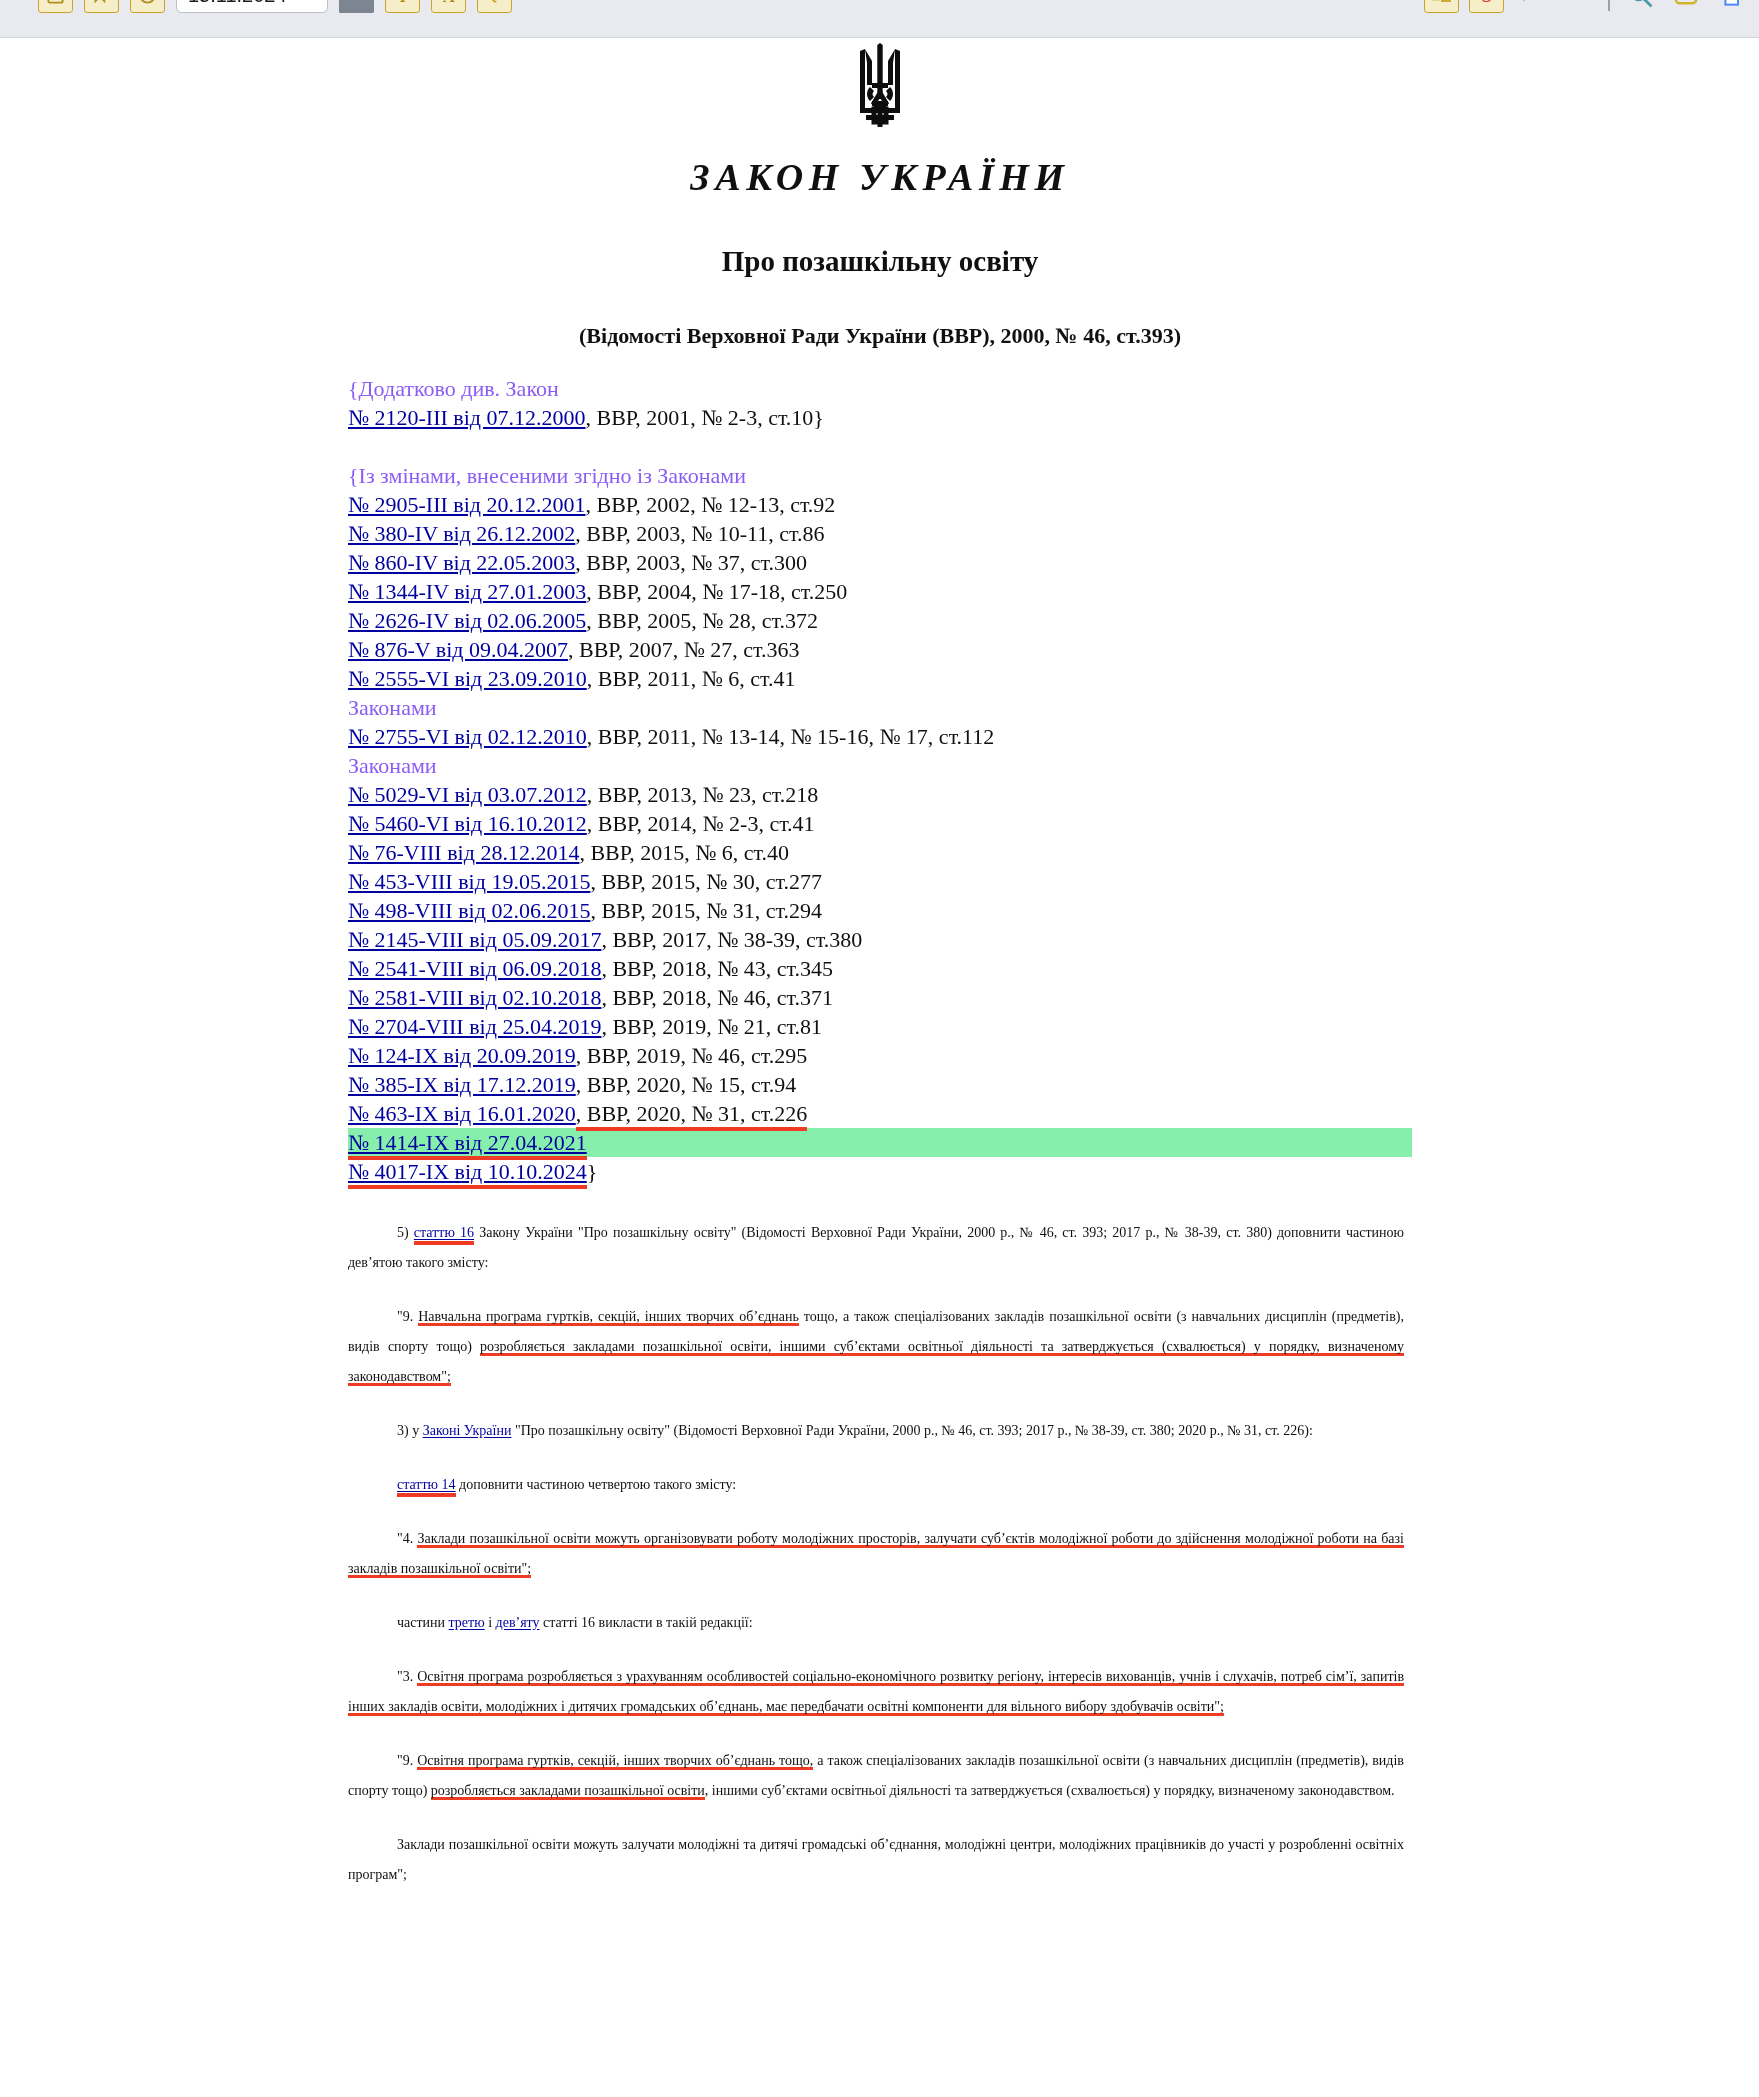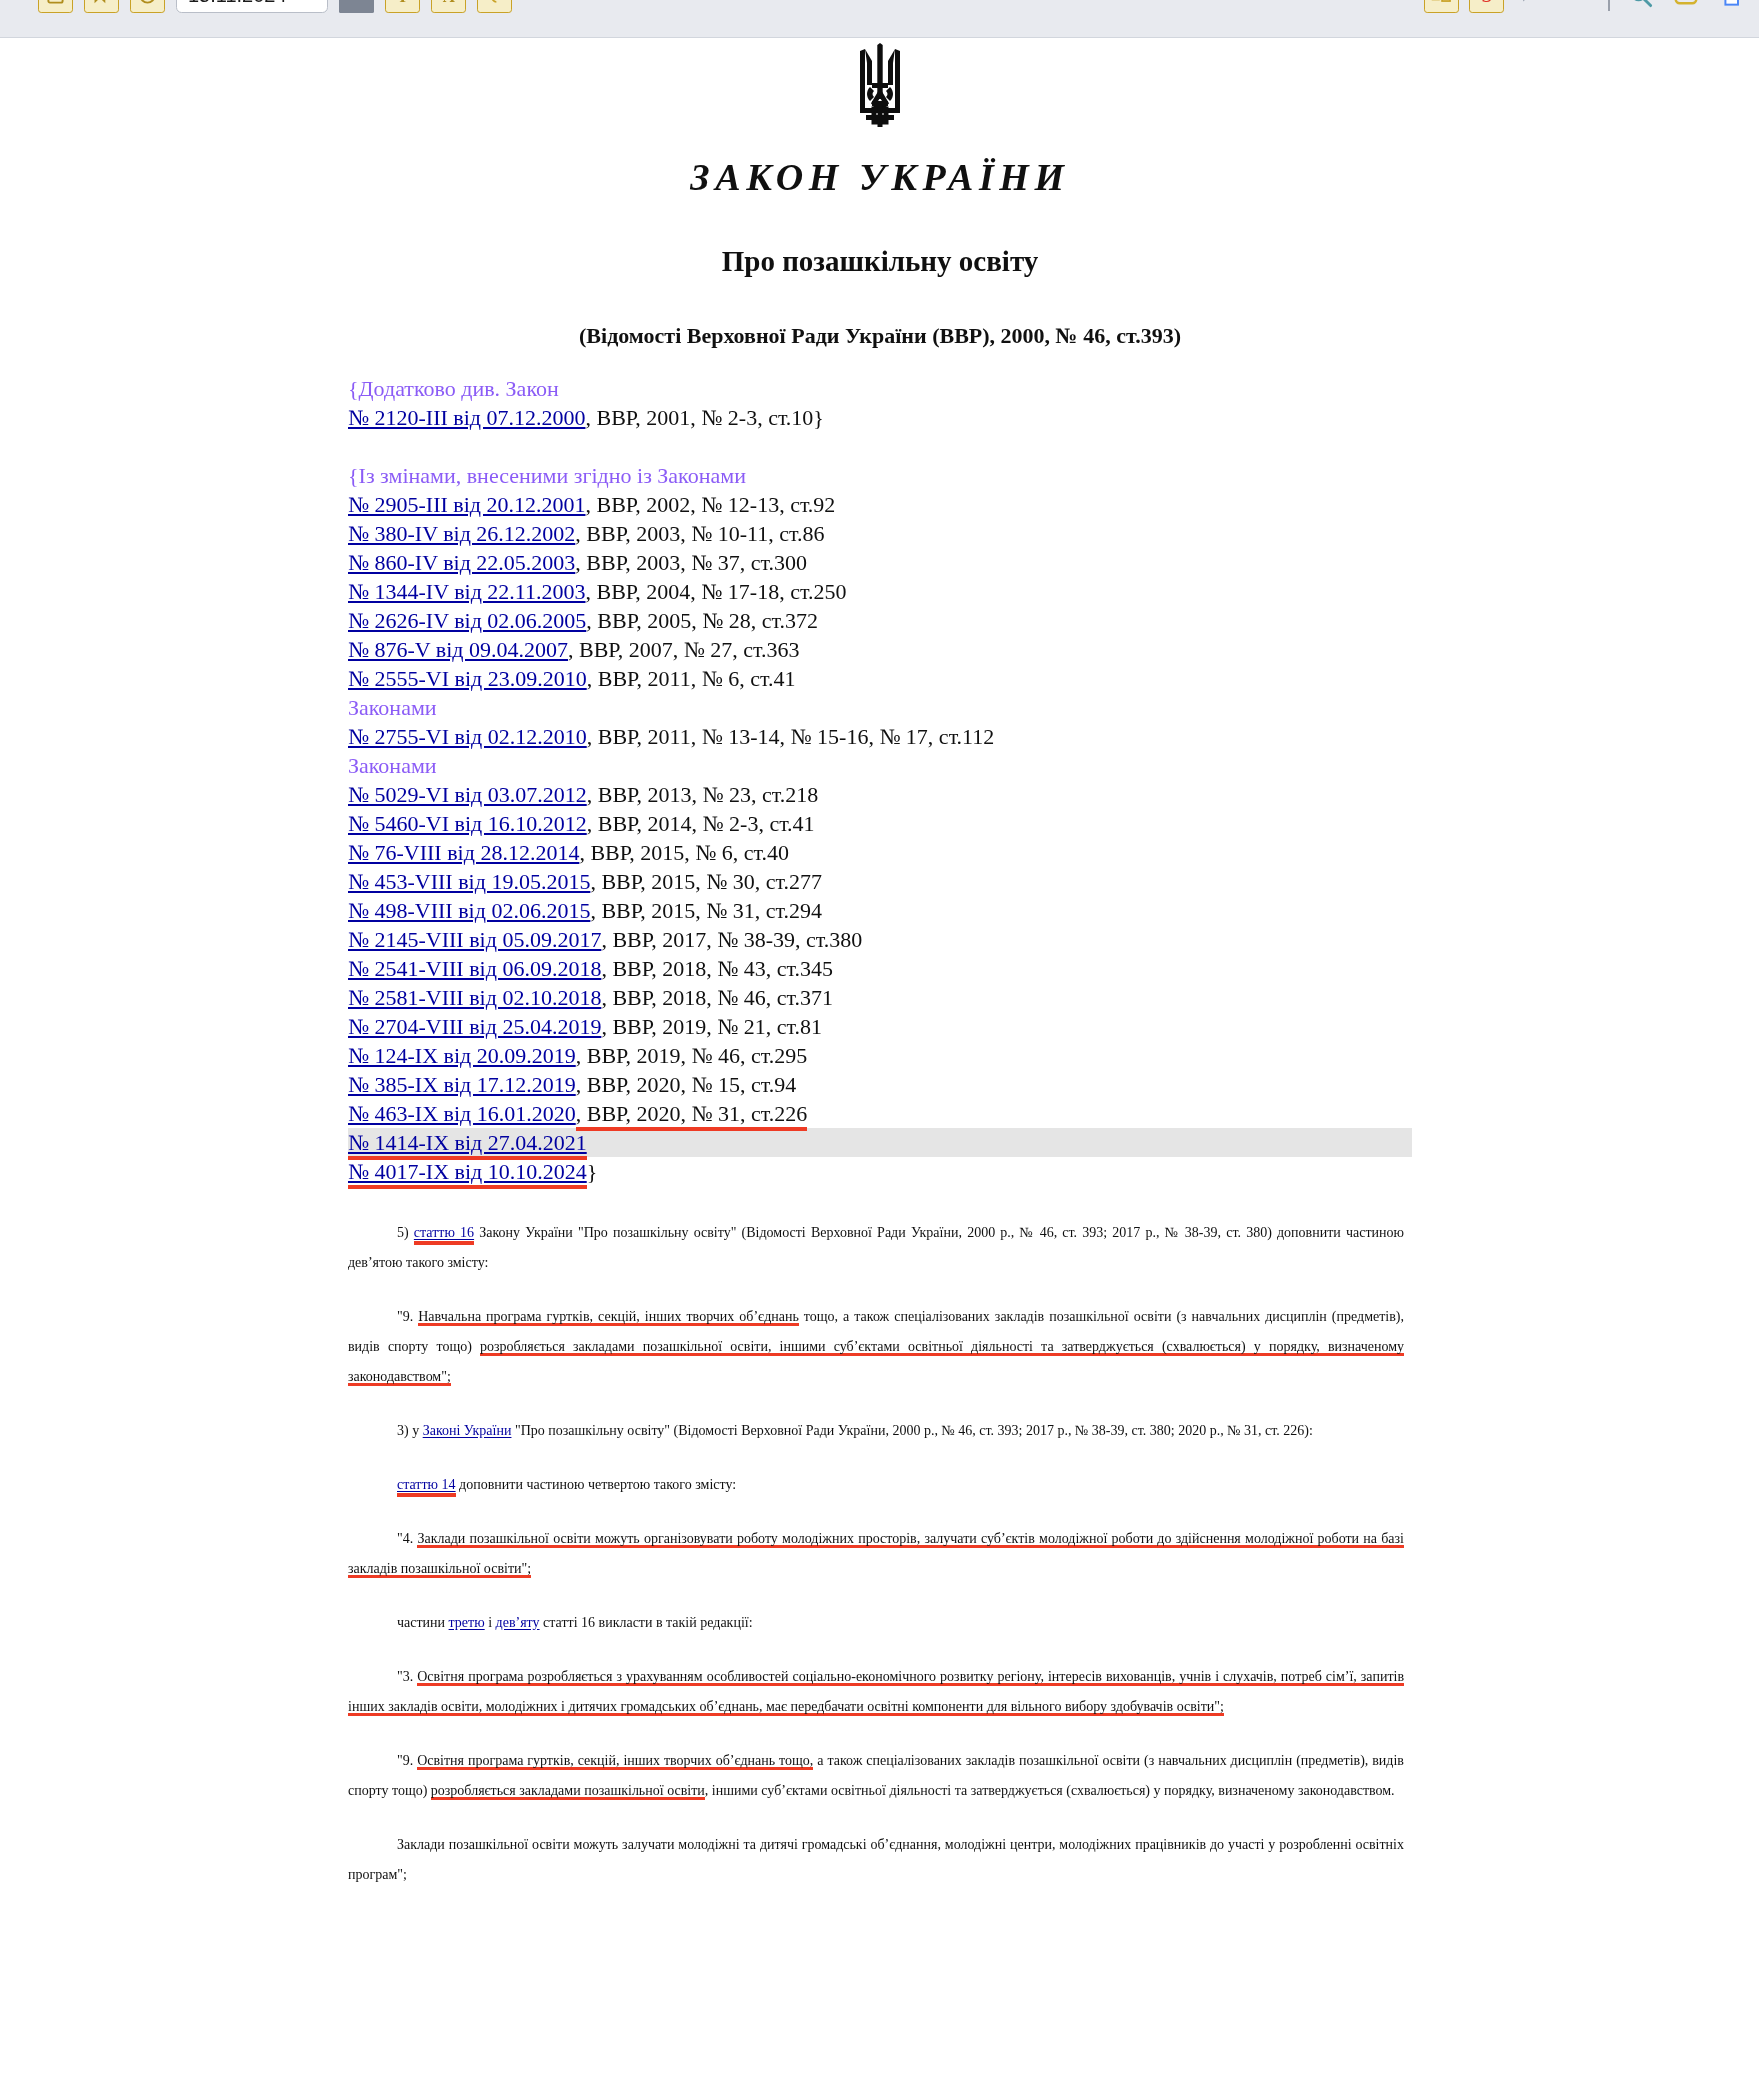--- a/index.html
+++ b/index.html
@@ -116,21 +116,21 @@
   .ref-block .plainline { color: #8b5cf6; }
   .ref-line { white-space: nowrap; }
   a.lnk {
     color: #0000a0;
     text-decoration: underline;
     text-underline-offset: 1.6px;
     cursor: pointer;
   }
   .ref-gap { height: 29px; }
 
-  .hl-blue { background: #e5e5e5; }
+  .hl-blue { background: #86efac; }
   .red-ul {
     border-bottom: 4px solid #ee3b24;
     padding-bottom: 0.8px;
   }
 
   
   .body-block { margin-top: 32px; }
   p.bp {
     font-size: 14px;
     line-height: 30px;
@@ -301,21 +301,21 @@
       <div class="ref-line plainline">{Додатково див. Закон</div>
       <div class="ref-line"><a class="lnk">№ 2120-III від 07.12.2000</a><span>, ВВР, 2001, № 2-3, ст.10}</span></div>
 
       <div class="ref-gap"></div>
 
       <div class="ref-line plainline">{Із змінами, внесеними згідно із Законами</div>
 
       <div class="ref-line"><a class="lnk">№ 2905-III від 20.12.2001</a><span>, ВВР, 2002, № 12-13, ст.92</span></div>
       <div class="ref-line"><a class="lnk">№ 380-IV від 26.12.2002</a><span>, ВВР, 2003, № 10-11, ст.86</span></div>
       <div class="ref-line"><a class="lnk">№ 860-IV від 22.05.2003</a><span>, ВВР, 2003, № 37, ст.300</span></div>
-      <div class="ref-line"><a class="lnk">№ 1344-IV від 22.11.2003</a><span>, ВВР, 2004, № 17-18, ст.250</span></div>
+      <div class="ref-line"><a class="lnk">№ 1344-IV від 27.01.2003</a><span>, ВВР, 2004, № 17-18, ст.250</span></div>
       <div class="ref-line"><a class="lnk">№ 2626-IV від 02.06.2005</a><span>, ВВР, 2005, № 28, ст.372</span></div>
       <div class="ref-line"><a class="lnk">№ 876-V від 09.04.2007</a><span>, ВВР, 2007, № 27, ст.363</span></div>
       <div class="ref-line"><a class="lnk">№ 2555-VI від 23.09.2010</a><span>, ВВР, 2011, № 6, ст.41</span></div>
 
       <div class="ref-line plainline">Законами</div>
       <div class="ref-line"><a class="lnk">№ 2755-VI від 02.12.2010</a><span>, ВВР, 2011, № 13-14, № 15-16, № 17, ст.112</span></div>
 
       <div class="ref-line plainline">Законами</div>
 
       <div class="ref-line"><a class="lnk">№ 5029-VI від 03.07.2012</a><span>, ВВР, 2013, № 23, ст.218</span></div>

